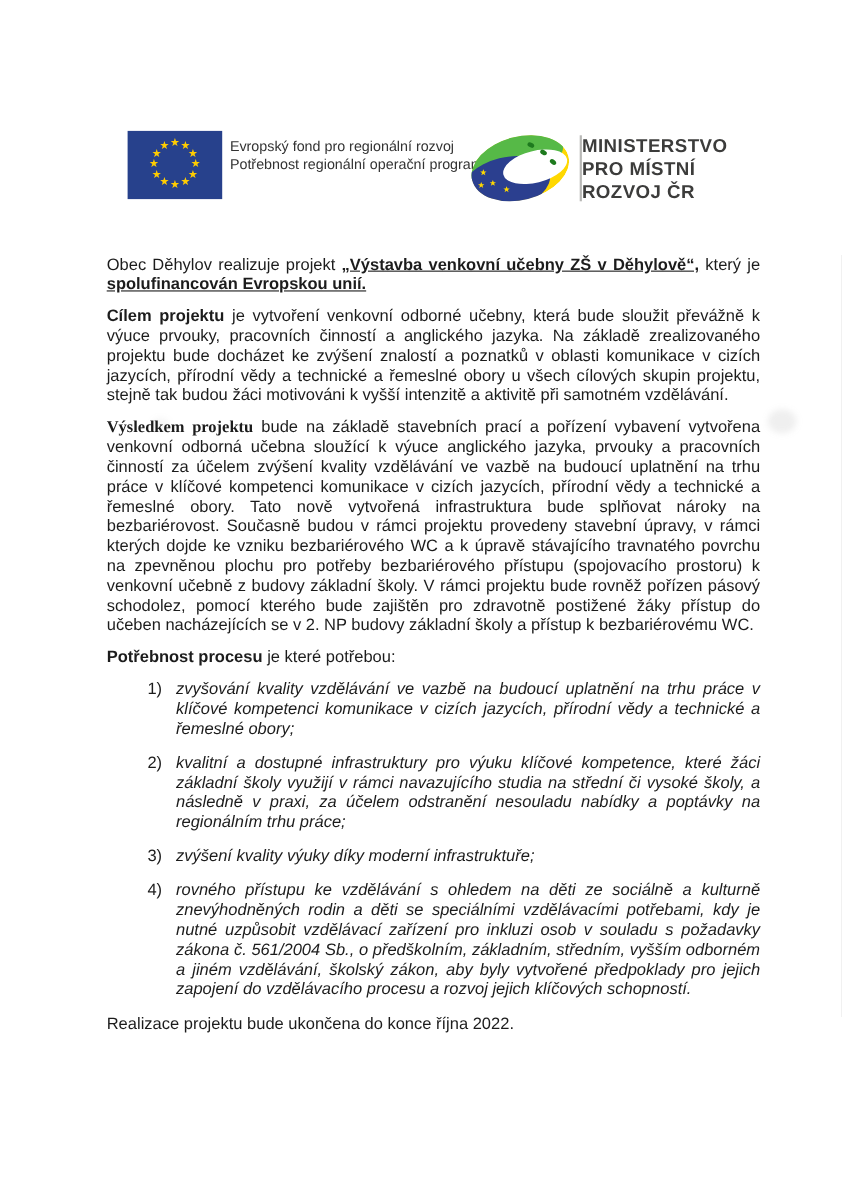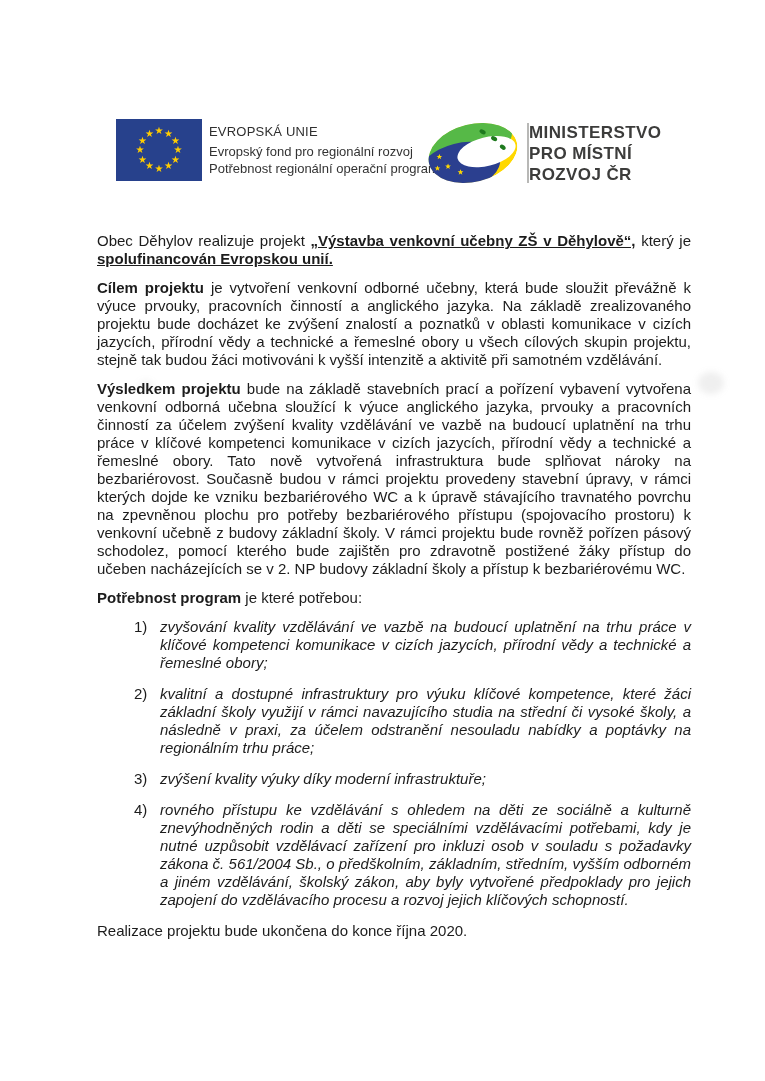--- a/index.html
+++ b/index.html
@@ -32,21 +32,21 @@
   .min-block{position:absolute;left:308px;top:0;display:flex;align-items:center;gap:0;}
   .min-divider{width:2px;height:60px;background:#b8b8b6;margin-left:6px;}
   .min-text{font-size:17px;font-weight:bold;color:#3c3c3b;line-height:21px;letter-spacing:.4px;}
   
   .content{
     position:absolute;left:97px;top:232px;width:594px;
     font-size:15px;line-height:18px;text-align:justify;
   }
   .para{margin:0 0 11px 0;}
   .lead-bi{font-weight:bold;}
-  .lead-b{font-weight:bold;}
+  .lead-b{font-weight:bold;font-family:Liberation Serif, serif;}
   .bu{font-weight:bold;text-decoration:underline;}
   ol.req{list-style:none;margin:4px 0 10px 0;padding:0;}
   ol.req .li{display:flex;margin:0 0 13px 0;padding-left:37px;}
   ol.req .marker{flex:0 0 26px;}
   ol.req .txt{flex:1;text-align:justify;font-style:italic;}
   .closing{margin-top:2px;}
   
   .smudge{position:absolute;border-radius:50%;filter:blur(3px);}
   .smudge.a{left:698px;top:372px;width:26px;height:22px;background:rgba(120,120,120,.12);}
   .smudge.b{left:138px;top:380px;width:16px;height:12px;background:rgba(120,120,120,.07);}
@@ -70,21 +70,20 @@
         <span class="st" style="--a:120deg">★</span>
         <span class="st" style="--a:150deg">★</span>
         <span class="st" style="--a:180deg">★</span>
         <span class="st" style="--a:210deg">★</span>
         <span class="st" style="--a:240deg">★</span>
         <span class="st" style="--a:270deg">★</span>
         <span class="st" style="--a:300deg">★</span>
         <span class="st" style="--a:330deg">★</span>
       </div>
       <div class="eu-text">
-        <div class="l1">EVROPSKÁ UNIE</div>
         <div class="l2">Evropský fond pro regionální rozvoj</div>
         <div class="l3">Potřebnost regionální operační program</div>
       </div>
     </div>
 
     <div class="min-block">
       <svg width="96" height="70" viewBox="0 0 100 72">
         <defs>
           <clipPath id="lg">
               <ellipse cx="50" cy="36" rx="47" ry="30" transform="rotate(-14 50 36)"></ellipse>
@@ -123,37 +122,37 @@
   </div>
 
   <div class="content">
 
     <p class="para"><span>Obec Děhylov realizuje projekt </span><span class="bu">„Výstavba venkovní učebny ZŠ v Děhylově“,</span><span> který je </span><span class="bu">spolufinancován Evropskou unií.</span></p>
 
     <p class="para"><span class="lead-bi">Cílem projektu</span><span> je vytvoření venkovní odborné učebny, která bude sloužit převážně k výuce prvouky, pracovních činností a anglického jazyka. Na základě zrealizovaného projektu bude docházet ke zvýšení znalostí a poznatků v oblasti komunikace v cizích jazycích, přírodní vědy a technické a řemeslné obory u všech cílových skupin projektu, stejně tak budou žáci motivováni k vyšší intenzitě a aktivitě při samotném vzdělávání.</span></p>
 
     <p class="para"><span class="lead-b">Výsledkem projektu</span><span> bude na základě stavebních prací a pořízení vybavení vytvořena venkovní odborná učebna sloužící k výuce anglického jazyka, prvouky a pracovních činností za účelem zvýšení kvality vzdělávání ve vazbě na budoucí uplatnění na trhu práce v klíčové kompetenci komunikace v cizích jazycích, přírodní vědy a technické a řemeslné obory. Tato nově vytvořená infrastruktura bude splňovat nároky na bezbariérovost. Současně budou v rámci projektu provedeny stavební úpravy, v rámci kterých dojde ke vzniku bezbariérového WC a k úpravě stávajícího travnatého povrchu na zpevněnou plochu pro potřeby bezbariérového přístupu (spojovacího prostoru) k venkovní učebně z budovy základní školy. V rámci projektu bude rovněž pořízen pásový schodolez, pomocí kterého bude zajištěn pro zdravotně postižené žáky přístup do učeben nacházejících se v 2. NP budovy základní školy a přístup k bezbariérovému WC.</span></p>
 
-    <p class="para"><span class="lead-bi">Potřebnost program</span><span> je které potřebou:</span></p>
+    <p class="para"><span class="lead-bi">Potřebnost procesu</span><span> je které potřebou:</span></p>
 
     <ol class="req">
       <li class="li">
         <span class="marker">1)</span>
         <span class="txt">zvyšování kvality vzdělávání ve vazbě na budoucí uplatnění na trhu práce v klíčové kompetenci komunikace v cizích jazycích, přírodní vědy a technické a řemeslné obory;</span>
       </li>
       <li class="li">
         <span class="marker">2)</span>
         <span class="txt">kvalitní a dostupné infrastruktury pro výuku klíčové kompetence, které žáci základní školy využijí v rámci navazujícího studia na střední či vysoké školy, a následně v praxi, za účelem odstranění nesouladu nabídky a poptávky na regionálním trhu práce;</span>
       </li>
       <li class="li">
         <span class="marker">3)</span>
         <span class="txt">zvýšení kvality výuky díky moderní infrastruktuře;</span>
       </li>
       <li class="li">
         <span class="marker">4)</span>
         <span class="txt">rovného přístupu ke vzdělávání s ohledem na děti ze sociálně a kulturně znevýhodněných rodin a děti se speciálními vzdělávacími potřebami, kdy je nutné uzpůsobit vzdělávací zařízení pro inkluzi osob v souladu s požadavky zákona č. 561/2004 Sb., o předškolním, základním, středním, vyšším odborném a jiném vzdělávání, školský zákon, aby byly vytvořené předpoklady pro jejich zapojení do vzdělávacího procesu a rozvoj jejich klíčových schopností.</span>
       </li>
     </ol>
 
-    <p class="para closing">Realizace projektu bude ukončena do konce října 2020.</p>
+    <p class="para closing">Realizace projektu bude ukončena do konce října 2022.</p>
 
   </div>
 </div>
 
 </body></html>

